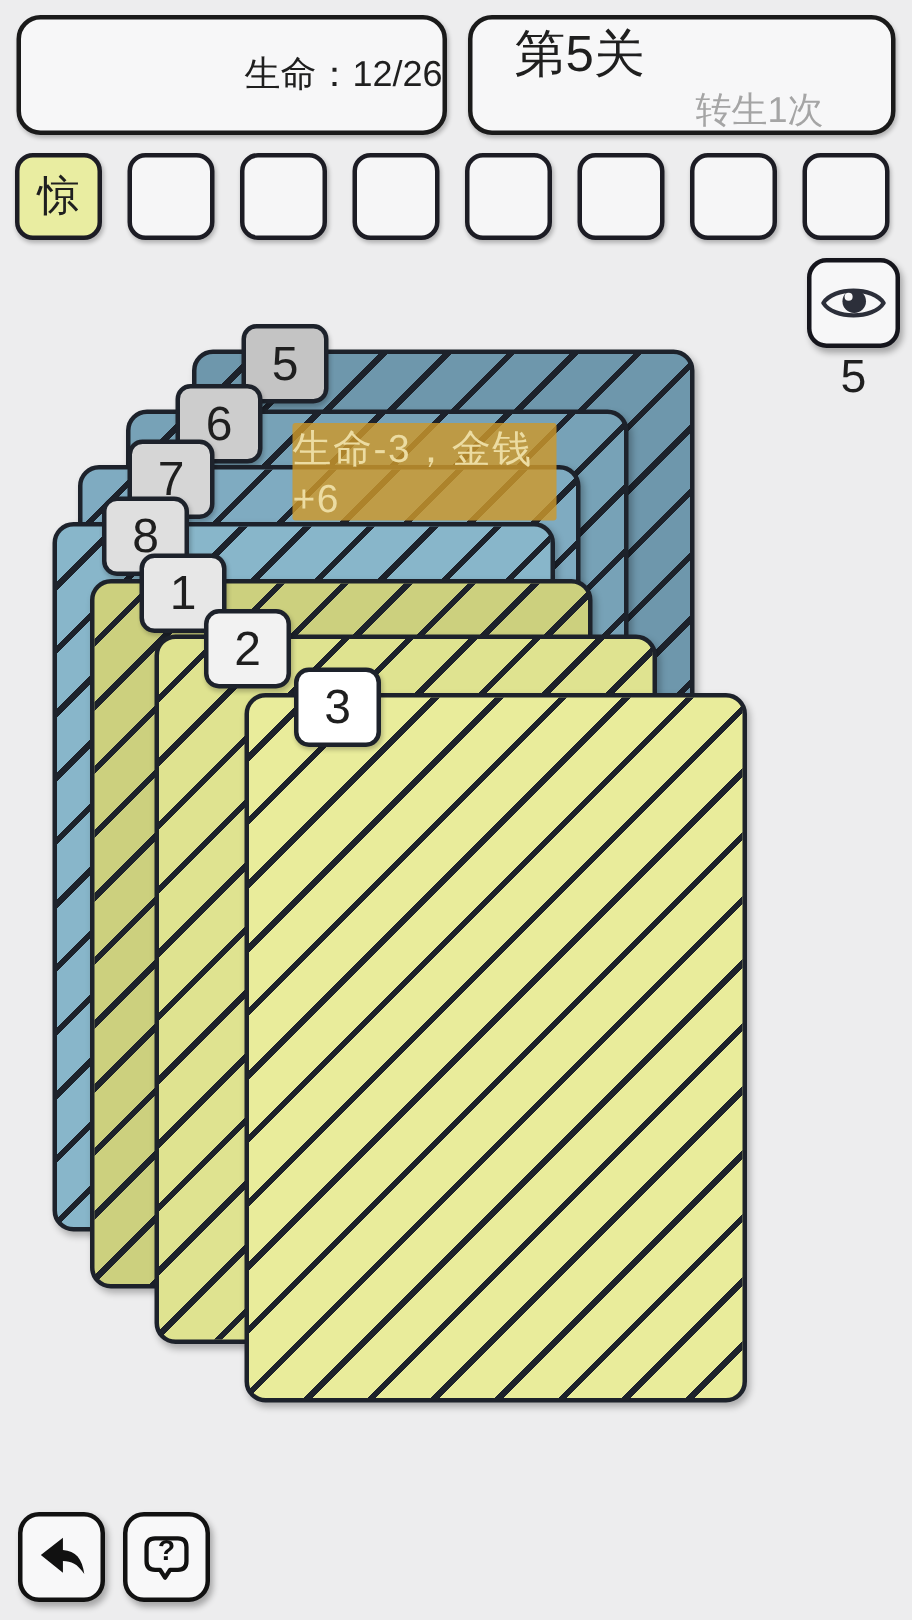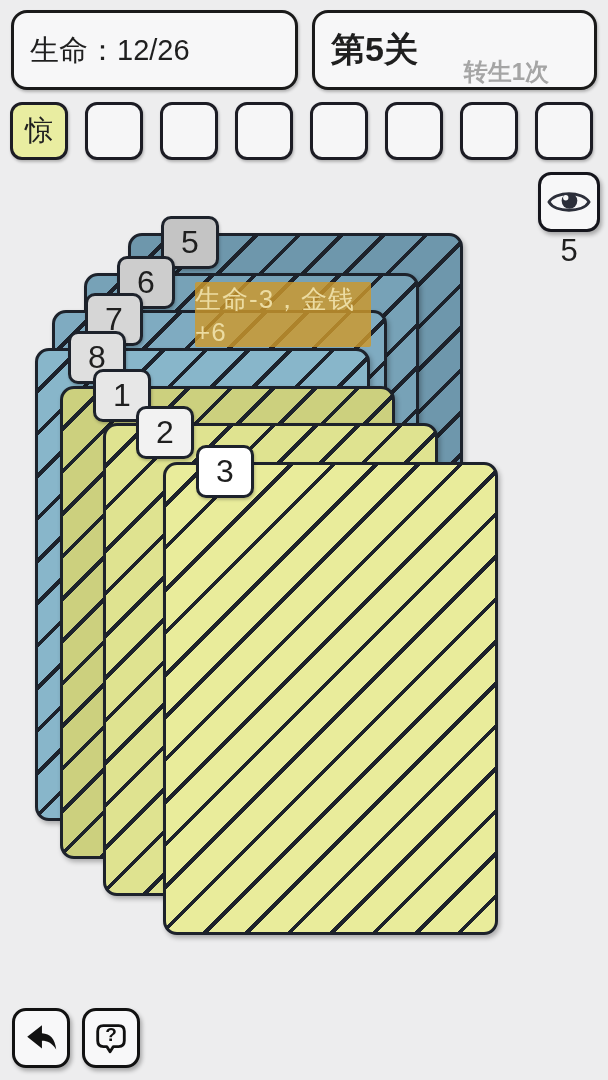--- a/index.html
+++ b/index.html
@@ -11,24 +11,24 @@
     -webkit-font-smoothing:antialiased;
   }
   
   .panel{
     position:absolute;box-sizing:border-box;
     background:#f7f7f8;border:3px solid #1a1a1a;border-radius:16px;
     box-shadow:1px 2px 3px rgba(0,0,0,0.25);
   }
   .stats-box{left:11px;top:10px;width:287px;height:80px;
     display:flex;flex-direction:column;justify-content:center;gap:8px;padding-left:16px;}
-  .stat-line{font-size:29px;line-height:1;}
+  .stat-line{font-size:24px;line-height:1;text-align:right;}
   .level-box{left:312px;top:10px;width:285px;height:80px;
-    display:flex;align-items:center;justify-content:space-between;
-    padding-left:16px;padding-right:45px;font-weight:bold;}
+    display:flex;justify-content:space-between;
+    padding-left:28px;padding-right:45px;}
   .level-title{font-size:34px;}
   .level-note{font-size:24px;color:#a5a5a5;margin-top:44px;}
   
   .slot{
     position:absolute;box-sizing:border-box;top:102px;
     left:calc(10px + var(--i) * 75px);
     width:58px;height:58px;background:#f6f6f7;
     border:3px solid #1c1c24;border-radius:12px;
     display:flex;align-items:center;justify-content:center;
     font-size:28px;box-shadow:1px 2px 3px rgba(0,0,0,0.25);

